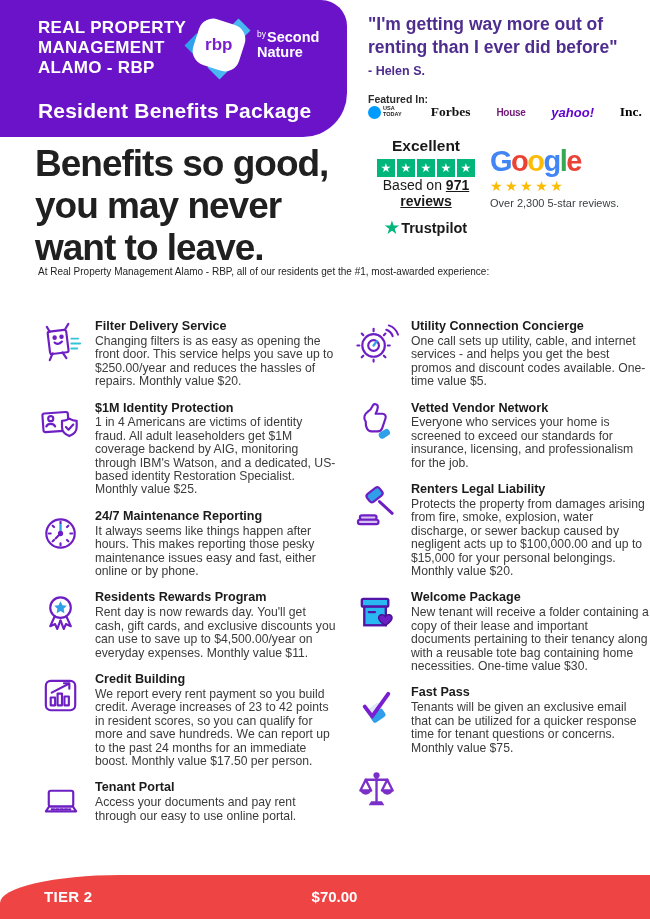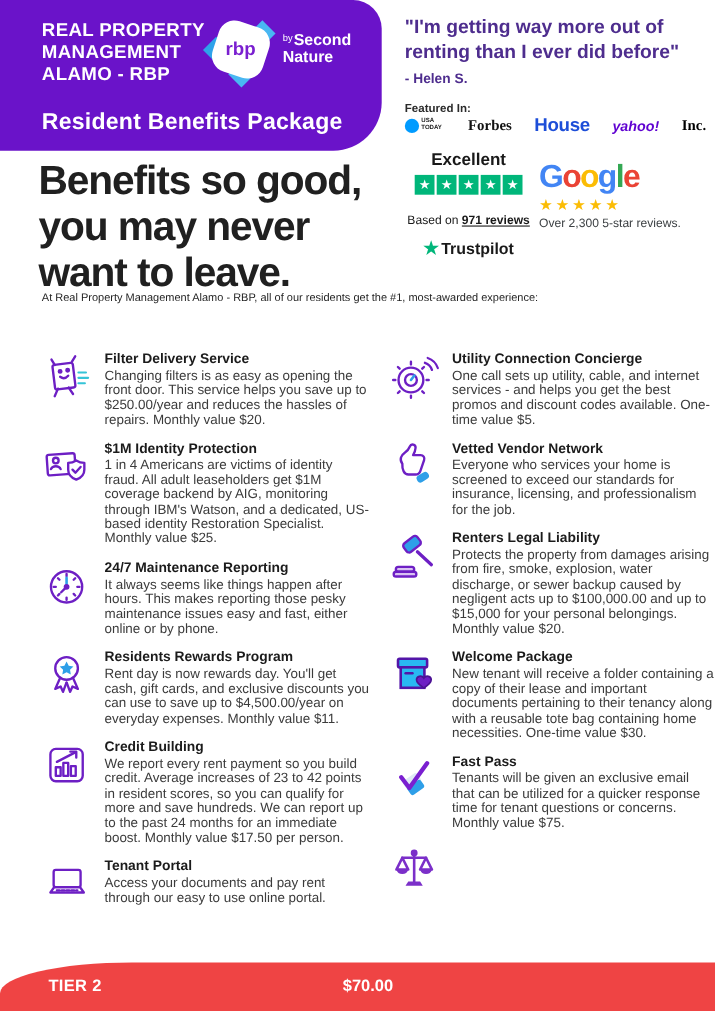--- a/index.html
+++ b/index.html
@@ -28,31 +28,31 @@
   .quote { position:absolute; left:368px; top:13px; width:276px; color:#4e2d8e;
     font-size:17.5px; font-weight:700; line-height:1.3; }
   .attribution { position:absolute; left:368px; top:64px; color:#4e2d8e; font-size:12.5px; font-weight:700; }
   .featured-label { position:absolute; left:368px; top:93px; font-size:10.5px; color:#2b2b2b; font-weight:600; }
   .logos-row { position:absolute; left:368px; top:104px; width:274px; display:flex;
     align-items:center; justify-content:space-between; }
   .logo-usatoday { display:flex; align-items:center; gap:2px; }
   .usatoday-dot { width:13px; height:13px; border-radius:50%; background:#009bff; }
   .usatoday-text { font-size:5.5px; font-weight:800; color:#1a1a1a; width:22px; line-height:1.05; }
   .logo-forbes { font-family:"Liberation Serif", serif; font-weight:700; font-size:13.5px; color:#111; }
-  .logo-house { font-weight:800; font-size:17px; color:#1d4ed8; letter-spacing:-.3px; }
+  .logo-house { font-weight:800; font-size:10px; color:#701a75; letter-spacing:-.3px; }
   .logo-yahoo { color:#5f01d1; font-weight:800; font-style:italic; font-size:13px; }
   .logo-inc { font-family:"Liberation Serif", serif; font-weight:800; font-size:13.5px; color:#000; }
 
   
   .tp-block { position:absolute; left:370px; top:137px; width:112px; text-align:center; }
   .tp-excellent { font-size:15.5px; font-weight:800; color:#191919; }
   .tp-stars { display:flex; gap:2px; justify-content:center; margin-top:4px; }
   .tp-star { width:18px; height:18px; background:#00b67a; color:#fff; font-size:12px; line-height:18px; }
   .tp-star::before { content:"★"; }
-  .tp-basedon { font-size:11px; color:#191919; margin-top:18px;text-align:center; }
+  .tp-basedon { font-size:14px; color:#191919; margin-top:0;text-align:center; }
   .tp-basedon b { text-decoration:underline; }
   .tp-brand { margin-top:9px; font-size:14.5px; font-weight:800; color:#191919; }
   .tp-brand-star { color:#00b67a; font-size:16px; margin-right:2px; }
   .tp-brand-star::before { content:"★"; }
 
   
   .g-block { position:absolute; left:490px; top:147px; width:152px; text-align:left; }
   .g-logo { font-size:29px; font-weight:700; letter-spacing:-1.5px; line-height:1; }
   .gl-b { color:#4285f4; } .gl-r { color:#ea4335; } .gl-y { color:#fbbc05; } .gl-g { color:#34a853; }
   .g-stars { color:#fbbc05; font-size:14px; letter-spacing:2.5px; margin-top:2px; }

